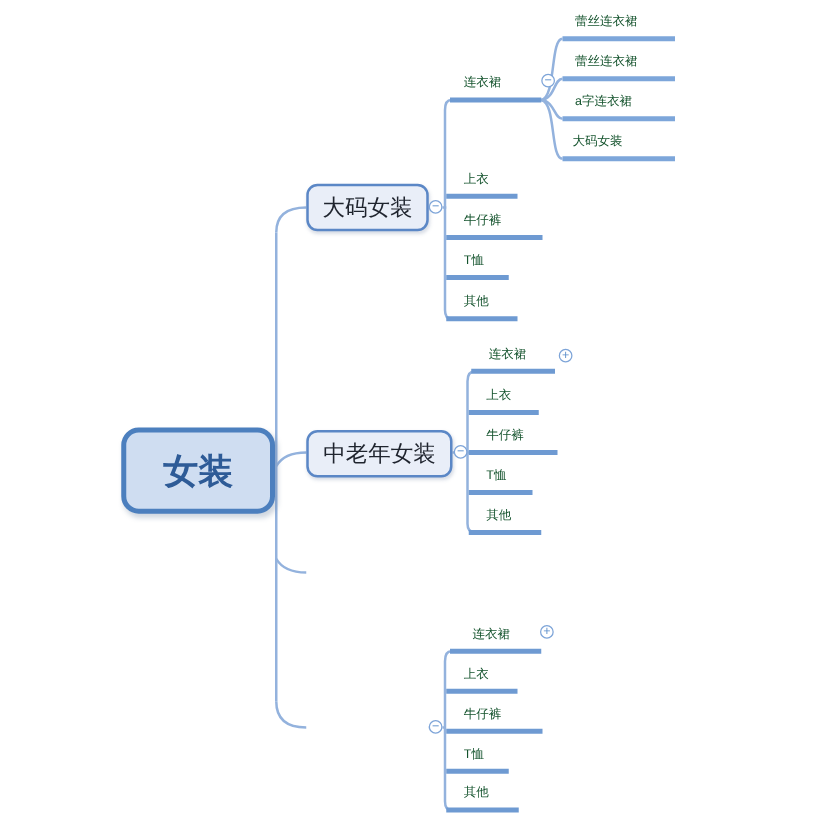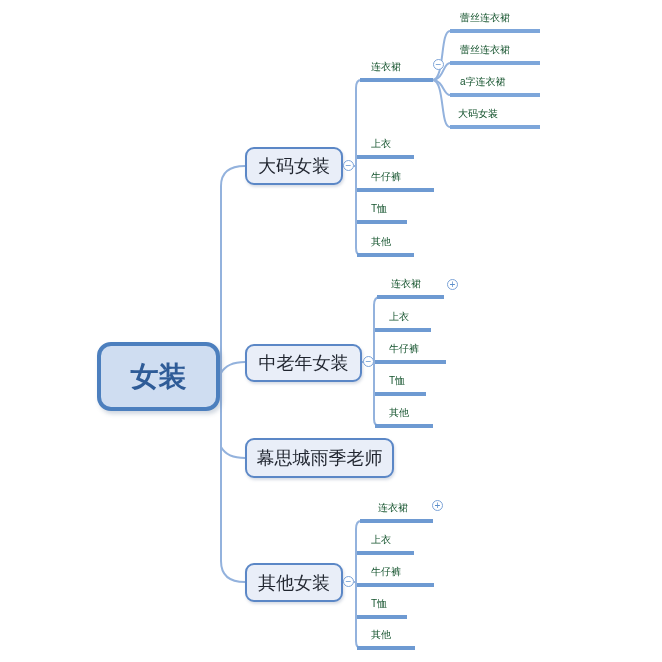--- a/index.html
+++ b/index.html
@@ -95,22 +95,20 @@
       <line x1="450" y1="63" x2="540" y2="63"></line>
       <line x1="450" y1="95" x2="540" y2="95"></line>
       <line x1="450" y1="127" x2="540" y2="127"></line>
     </g>
   </svg>
 
   <div class="root-box" style="left:97px;top:342px;width:123px;height:69px;">女装</div>
 
   <div class="topic-box" style="left:245px;top:344px;width:117px;height:38px;">中老年女装</div>
   <div class="topic-box" style="left:245px;top:147px;width:98px;height:38px;">大码女装</div>
-  <div class="topic-box" style="left:245px;top:438px;width:149px;height:40px;">幕思城雨季老师</div>
-  <div class="topic-box" style="left:245px;top:563px;width:98px;height:39px;">其他女装</div>
 
   <div class="collapse" style="left:343px;top:160px;">−</div>
   <div class="collapse" style="left:363px;top:356px;">−</div>
   <div class="collapse" style="left:343px;top:576px;">−</div>
   <div class="collapse" style="left:433px;top:59px;">−</div>
   <div class="collapse" style="left:447px;top:279px;">+</div>
   <div class="collapse" style="left:432px;top:500px;">+</div>
 
   <div class="t3" style="left:371px;top:58px;">连衣裙</div>
   <div class="t3" style="left:371px;top:135px;">上衣</div>

